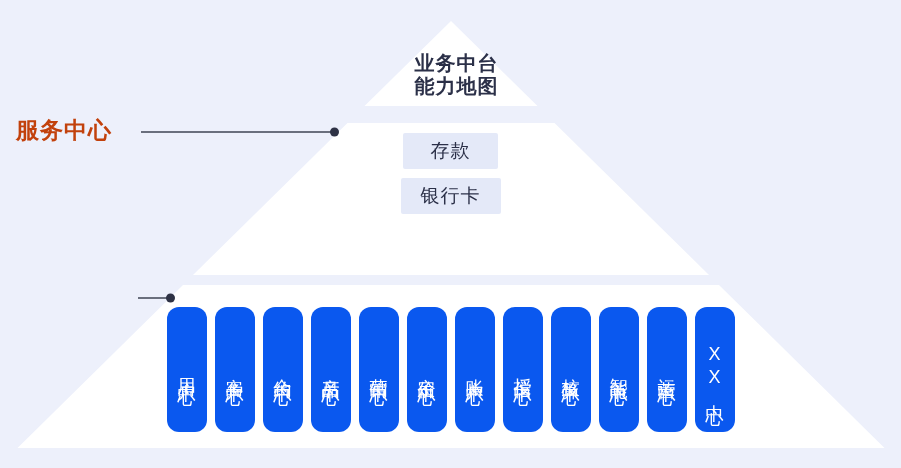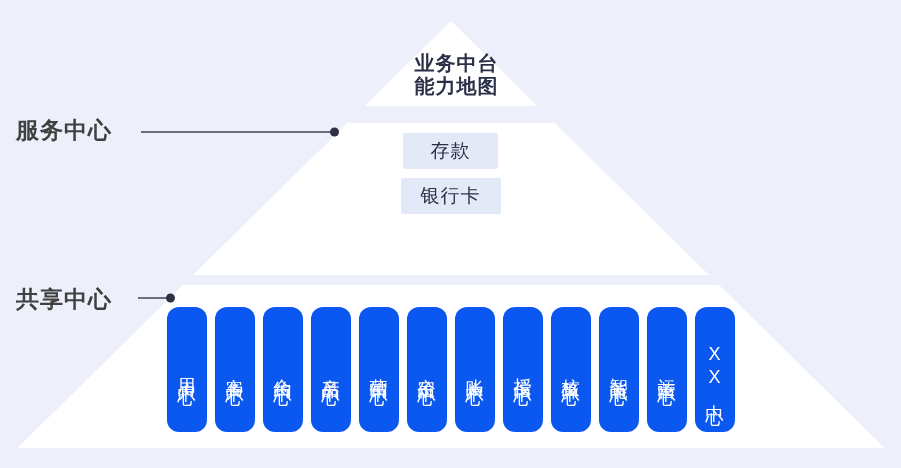--- a/index.html
+++ b/index.html
@@ -20,21 +20,21 @@
     text-align: center;
     font-size: 20px; font-weight: 700; line-height: 23px;
     color: var(--ink, #2b3048);
     white-space: pre-line;
     letter-spacing: 1px;
   }
 
   .side-label {
     position: absolute; left: 16px;
     font-size: 23px; font-weight: 700;
-    color: #404040;
+    color: #c2410c;
     letter-spacing: 1px;
   }
   .side-label.service { top: 115px; }
   .side-label.shared  { top: 284px; }
 
   .connector {
     position: absolute; height: 2px;
     background: #6a6f7d;
   }
   .connector.service { left: 141px; top: 131px; width: 190px; }
@@ -94,21 +94,20 @@
   </svg>
 
   <div class="title">业务中台
 能力地图</div>
 
   <div class="side-label service">服务中心</div>
   <div class="connector service">
     <i class="dot"></i>
   </div>
 
-  <div class="side-label shared">共享中心</div>
   <div class="connector shared">
     <i class="dot"></i>
   </div>
 
   <div class="tag-row r1">
     <div class="tag">存款</div>
   </div>
   <div class="tag-row r2">
     <div class="tag">银行卡</div>
   </div>

